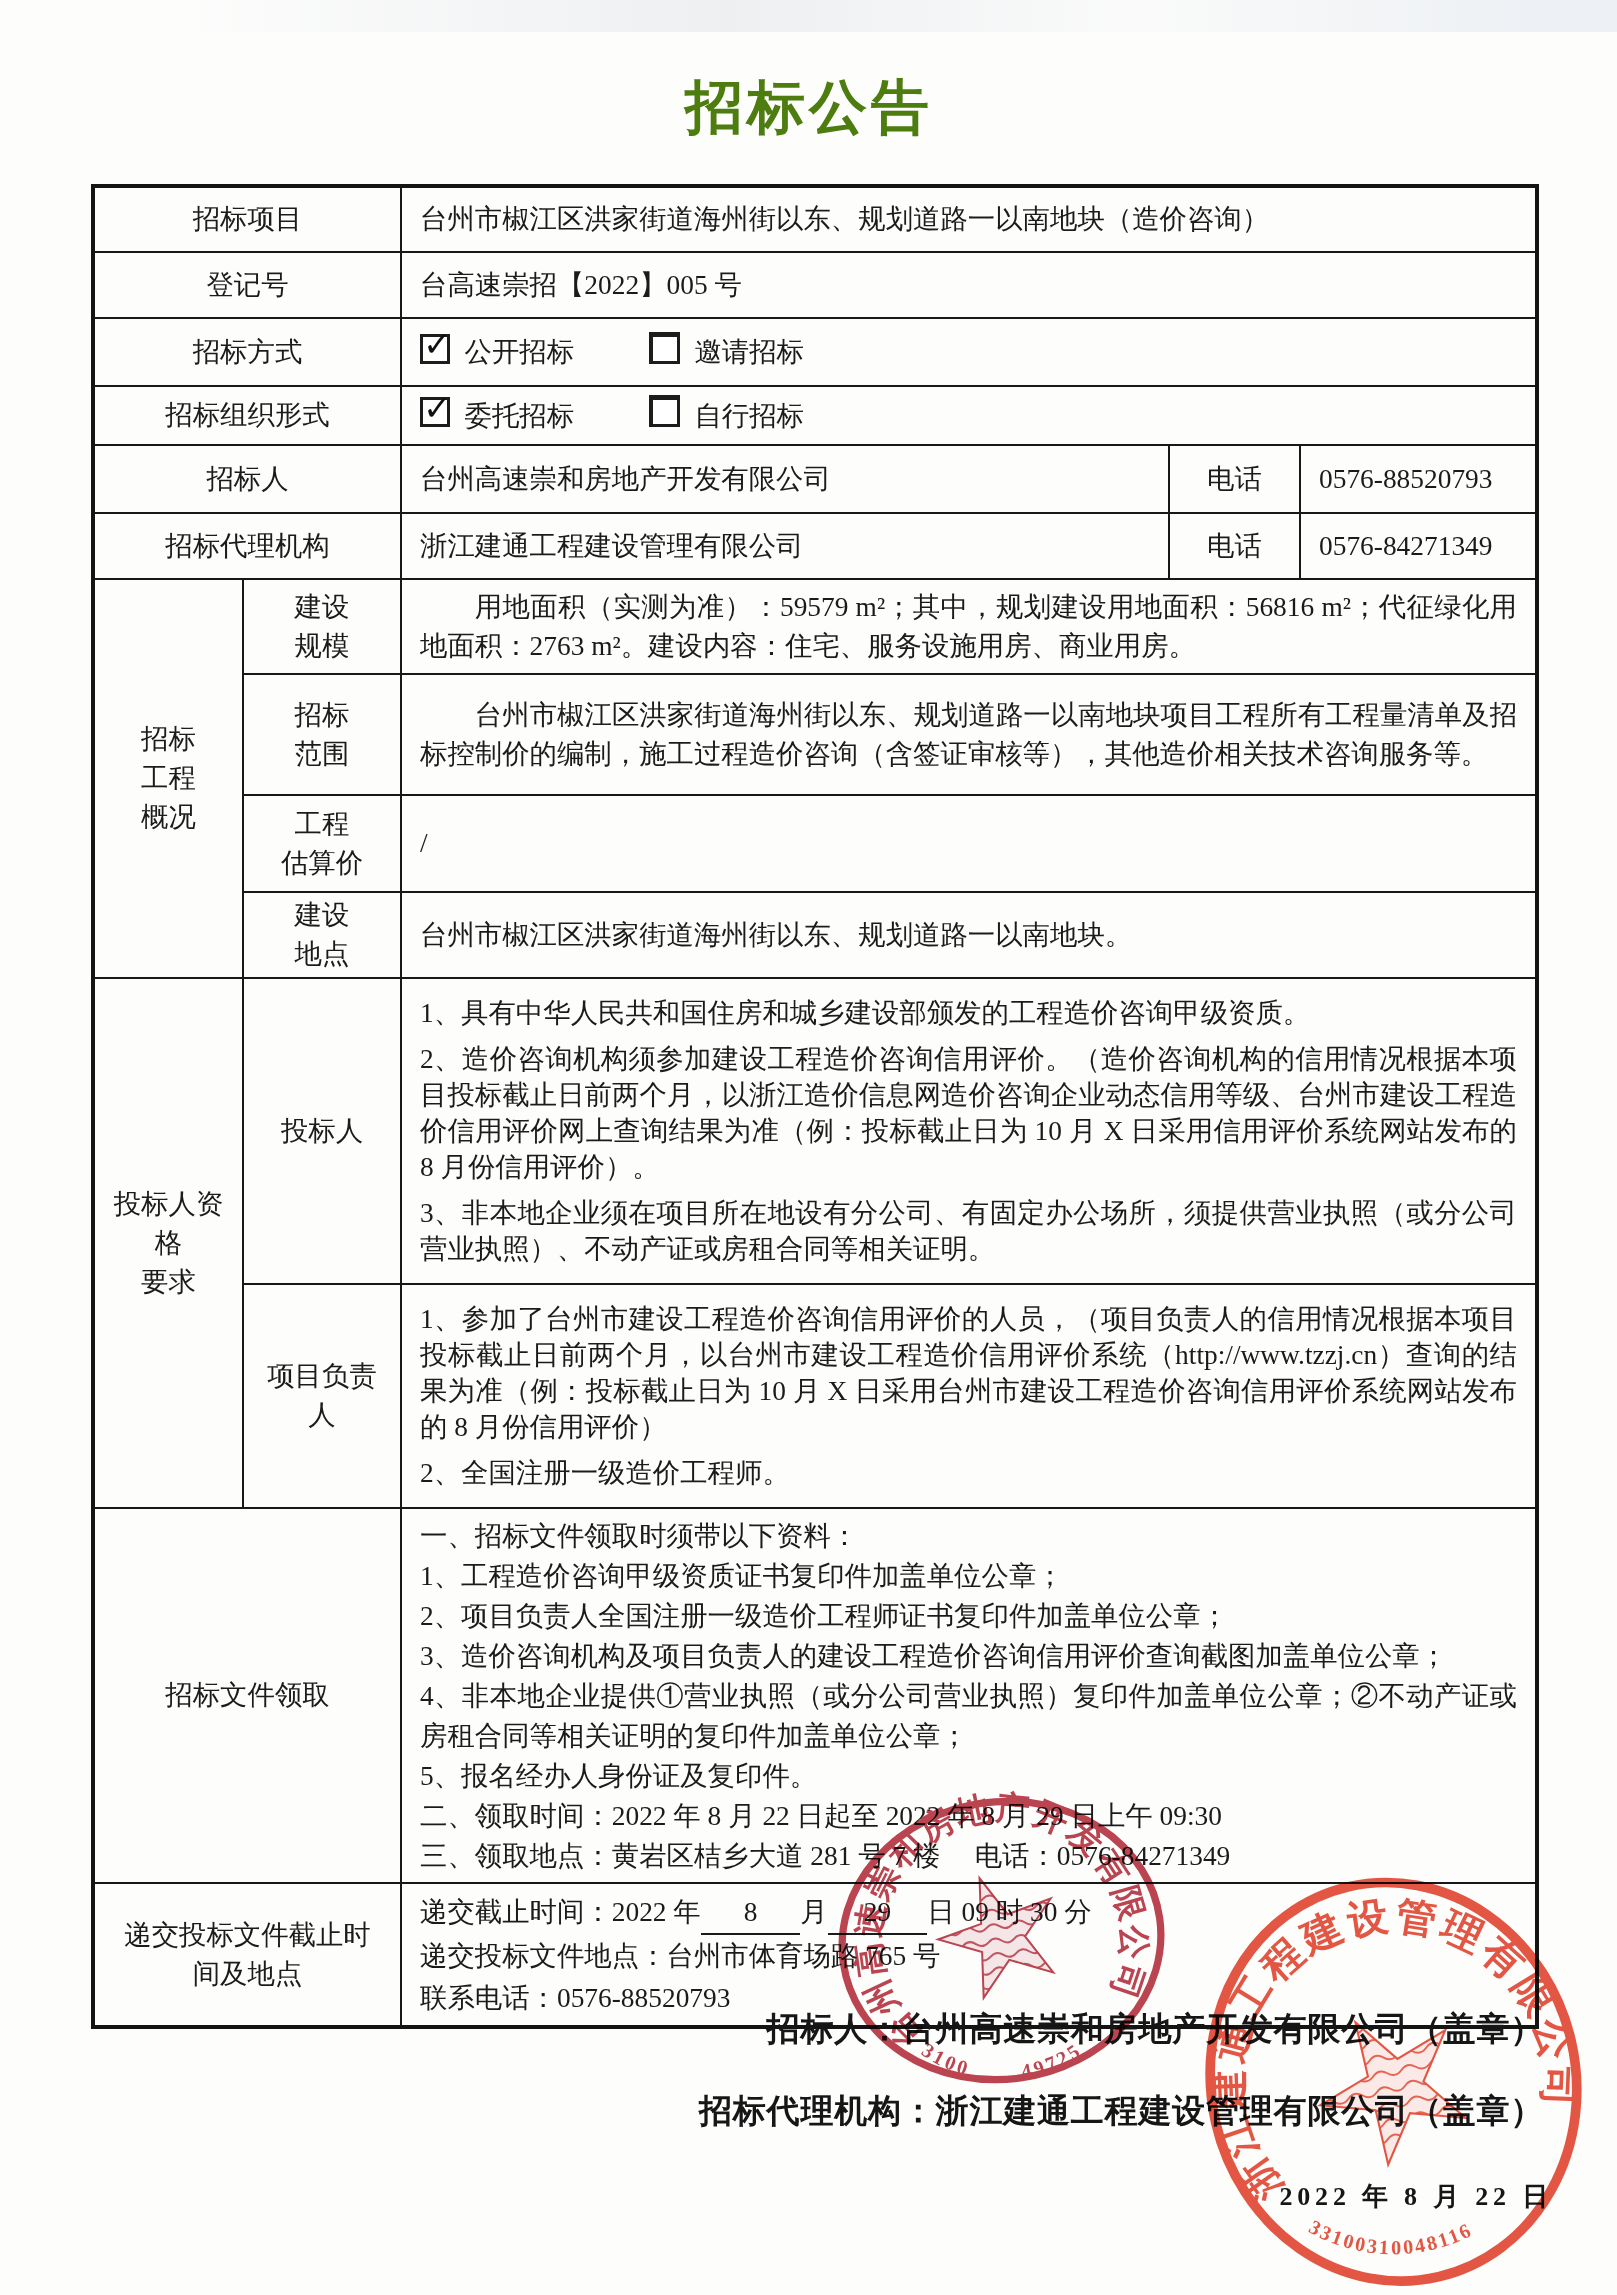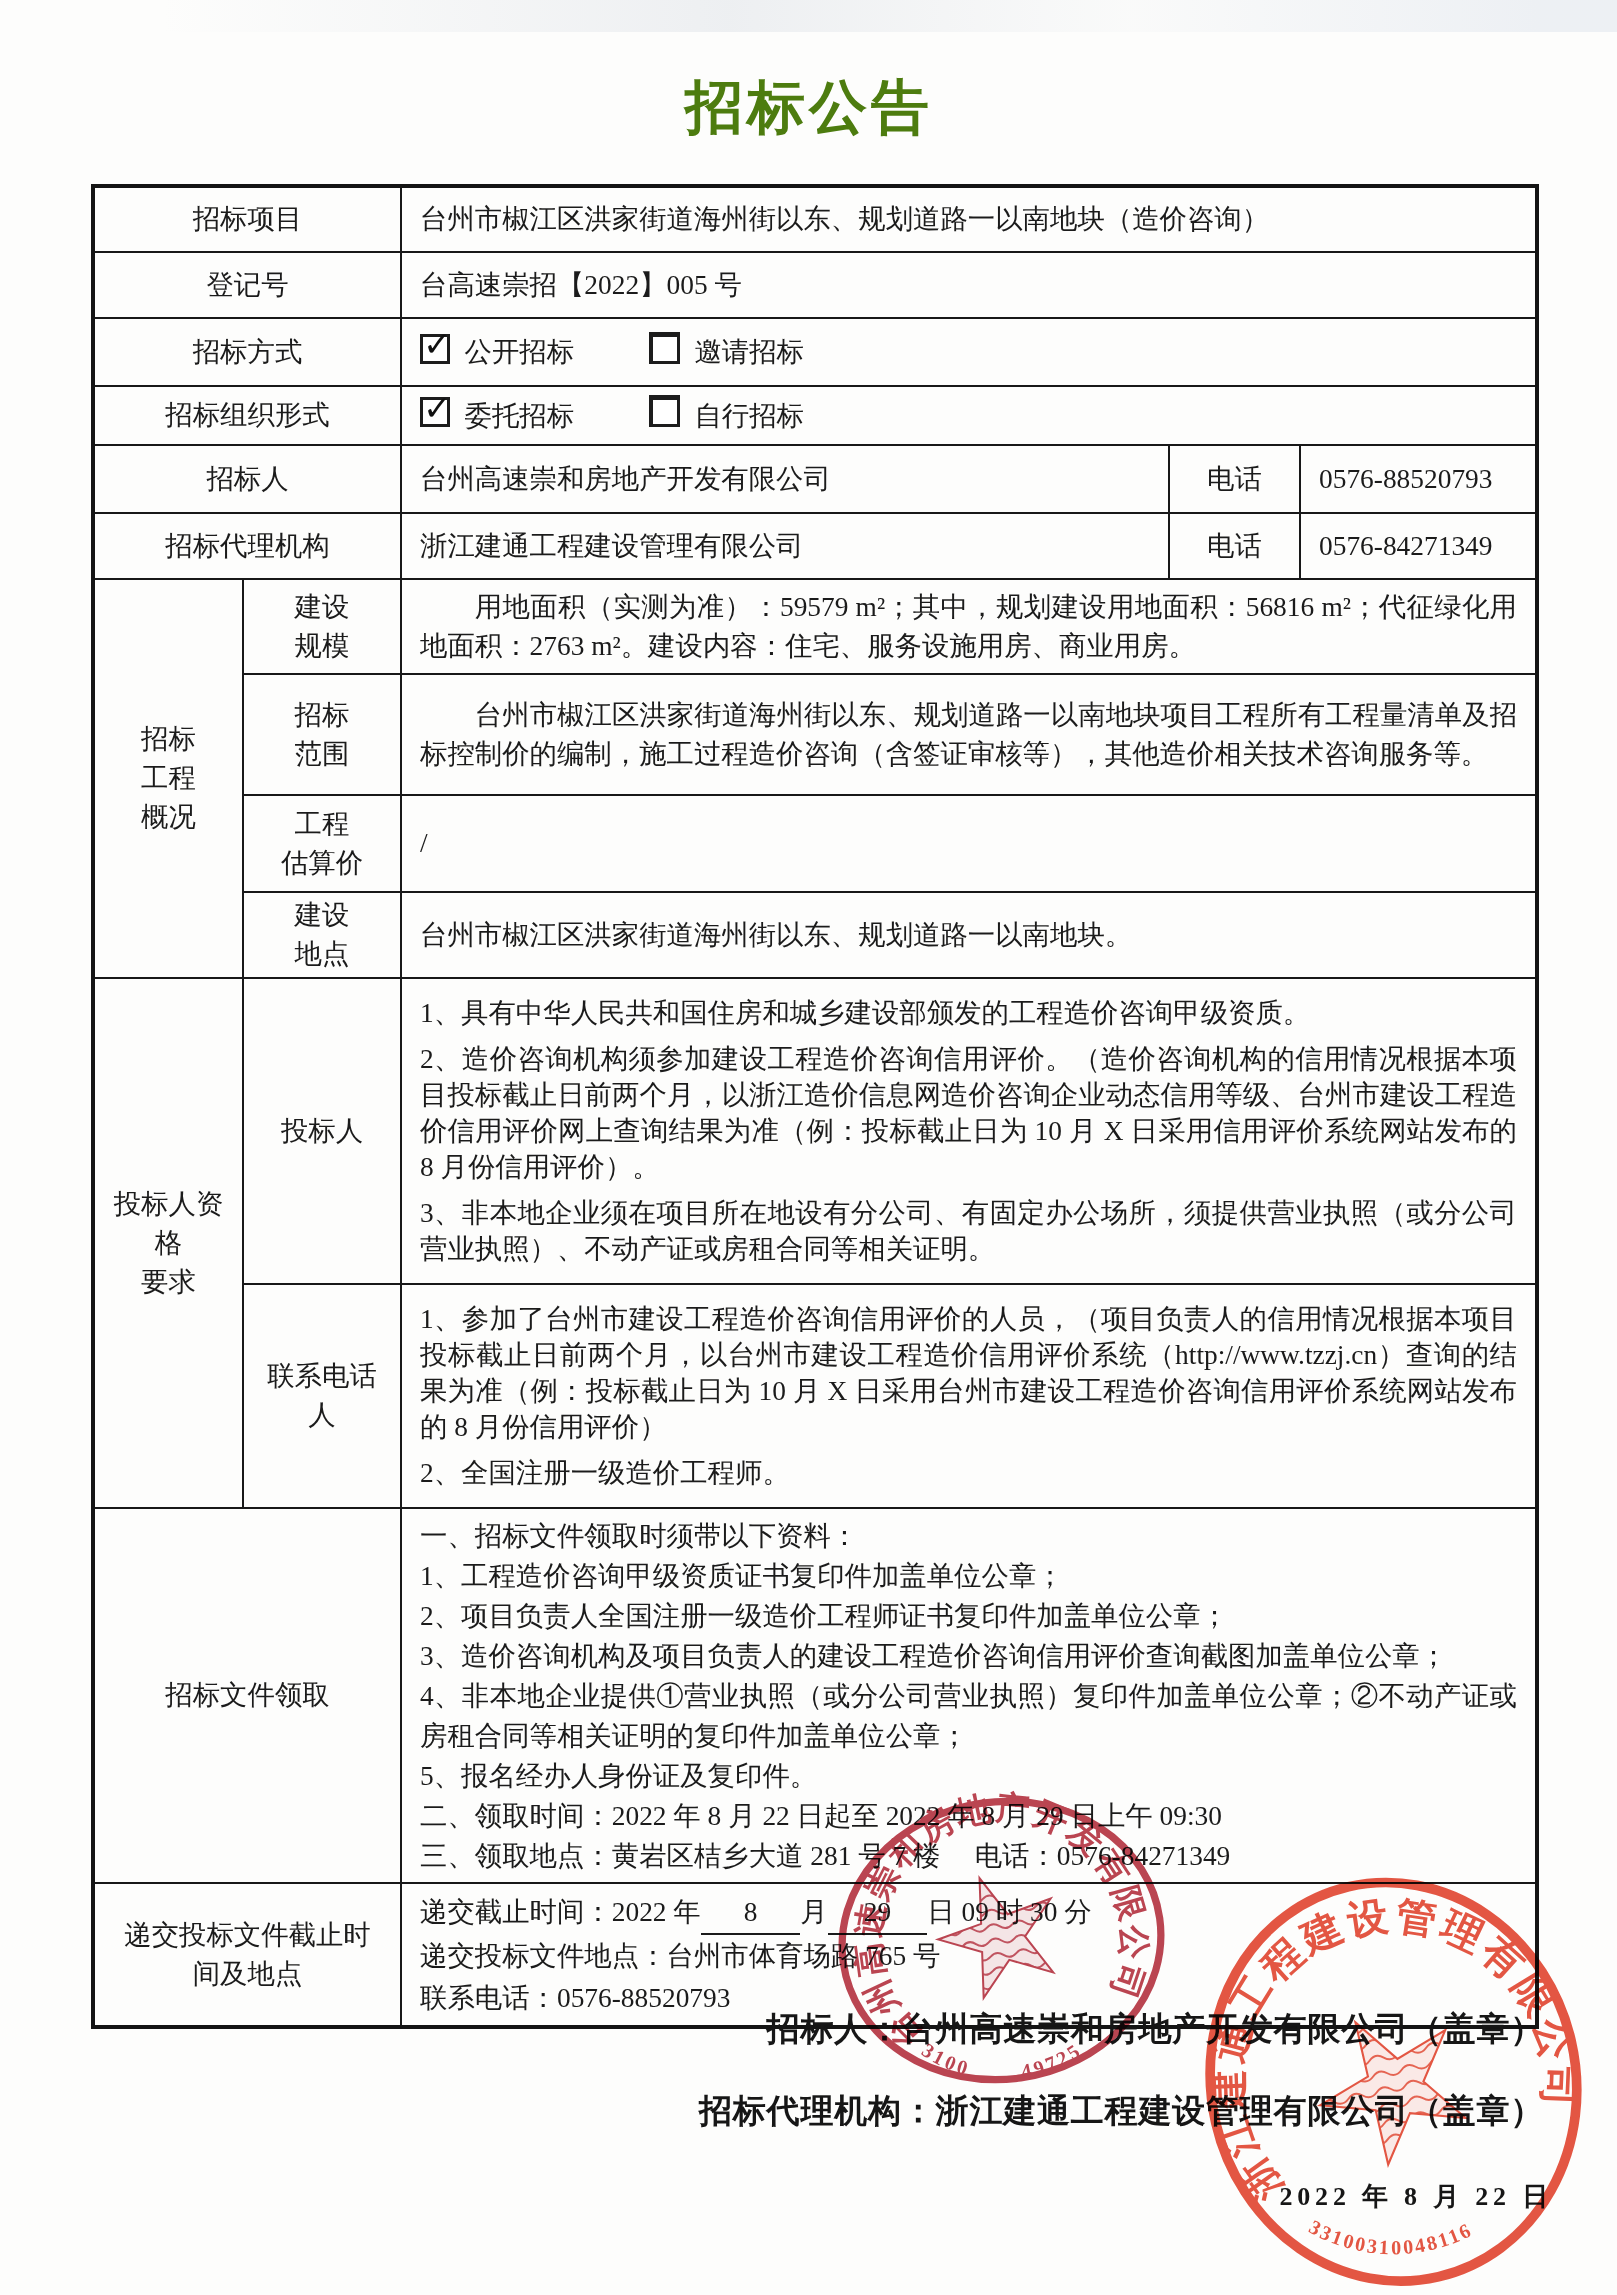--- a/index.html
+++ b/index.html
@@ -171,21 +171,21 @@
 格
 要求</td>
         <td class="lbl">投标人</td>
         <td colspan="3" class="ct paras">
           <p>1、具有中华人民共和国住房和城乡建设部颁发的工程造价咨询甲级资质。</p>
           <p>2、造价咨询机构须参加建设工程造价咨询信用评价。（造价咨询机构的信用情况根据本项目投标截止日前两个月，以浙江造价信息网造价咨询企业动态信用等级、台州市建设工程造价信用评价网上查询结果为准（例：投标截止日为 10 月 X 日采用信用评价系统网站发布的 8 月份信用评价）。</p>
           <p>3、非本地企业须在项目所在地设有分公司、有固定办公场所，须提供营业执照（或分公司营业执照）、不动产证或房租合同等相关证明。</p>
         </td>
       </tr>
       <tr class="r264">
-        <td class="lbl">联系电话
+        <td class="lbl">项目负责
 人</td>
         <td colspan="3" class="ct paras">
           <p>1、参加了台州市建设工程造价咨询信用评价的人员，（项目负责人的信用情况根据本项目投标截止日前两个月，以台州市建设工程造价信用评价系统（http://www.tzzj.cn）查询的结果为准（例：投标截止日为 10 月 X 日采用台州市建设工程造价咨询信用评价系统网站发布的 8 月份信用评价）</p>
           <p>2、全国注册一级造价工程师。</p>
         </td>
       </tr>
 
       <tr class="r463">
         <td colspan="2" class="lbl">招标文件领取</td>
         <td colspan="3" class="ct lines">

